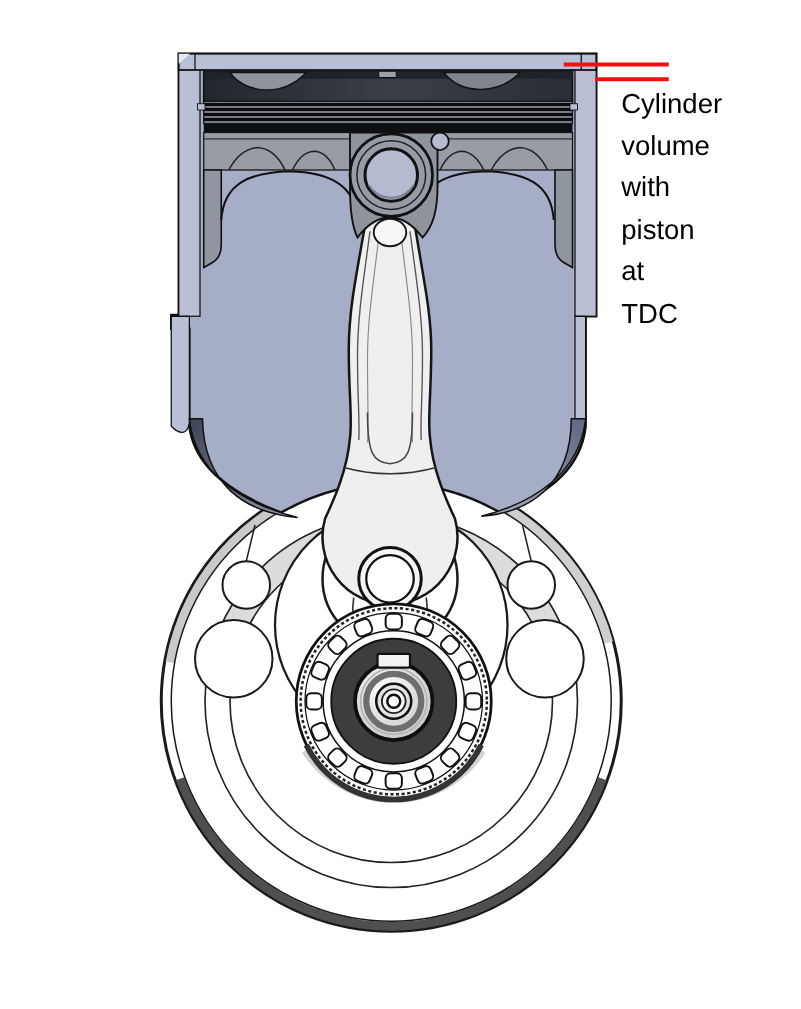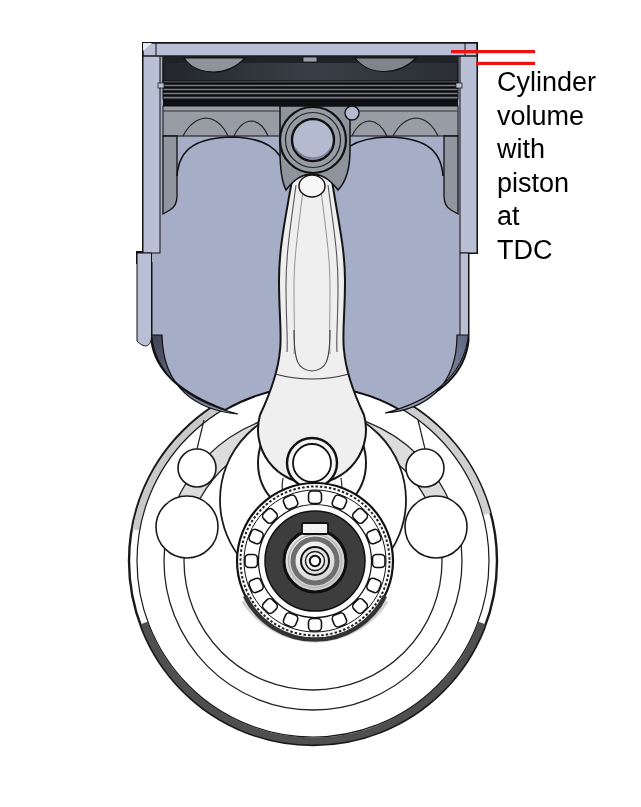--- a/index.html
+++ b/index.html
@@ -1,20 +1,20 @@
 <!DOCTYPE html>
 <html><head>
 <meta charset="utf-8">
 <style>
   html,body{margin:0;padding:0;background:#ffffff;}
   .stage{position:relative;width:641px;height:807px;background:#fff;overflow:hidden;
          font-family:"Liberation Sans", sans-serif;}
   .figure-svg{position:absolute;left:0;top:0;}
   .tdc-label{position:absolute;left:497px;top:66px;width:140px;
-             font-size:27px;line-height:33.5px;color:#000;
+             font-size:22px;line-height:33.5px;color:#000;
              white-space:pre-line;font-family:"Liberation Sans", sans-serif;}
 </style>
 </head>
 <body>
 
 <div class="stage">
 <svg class="figure-svg" width="641" height="807" viewBox="0 0 641 807">
   <defs>
     <linearGradient id="gradFlareL" x1="0" y1="0" x2="1" y2="1">
       <stop offset="0" stop-color="#3e4355"></stop>

